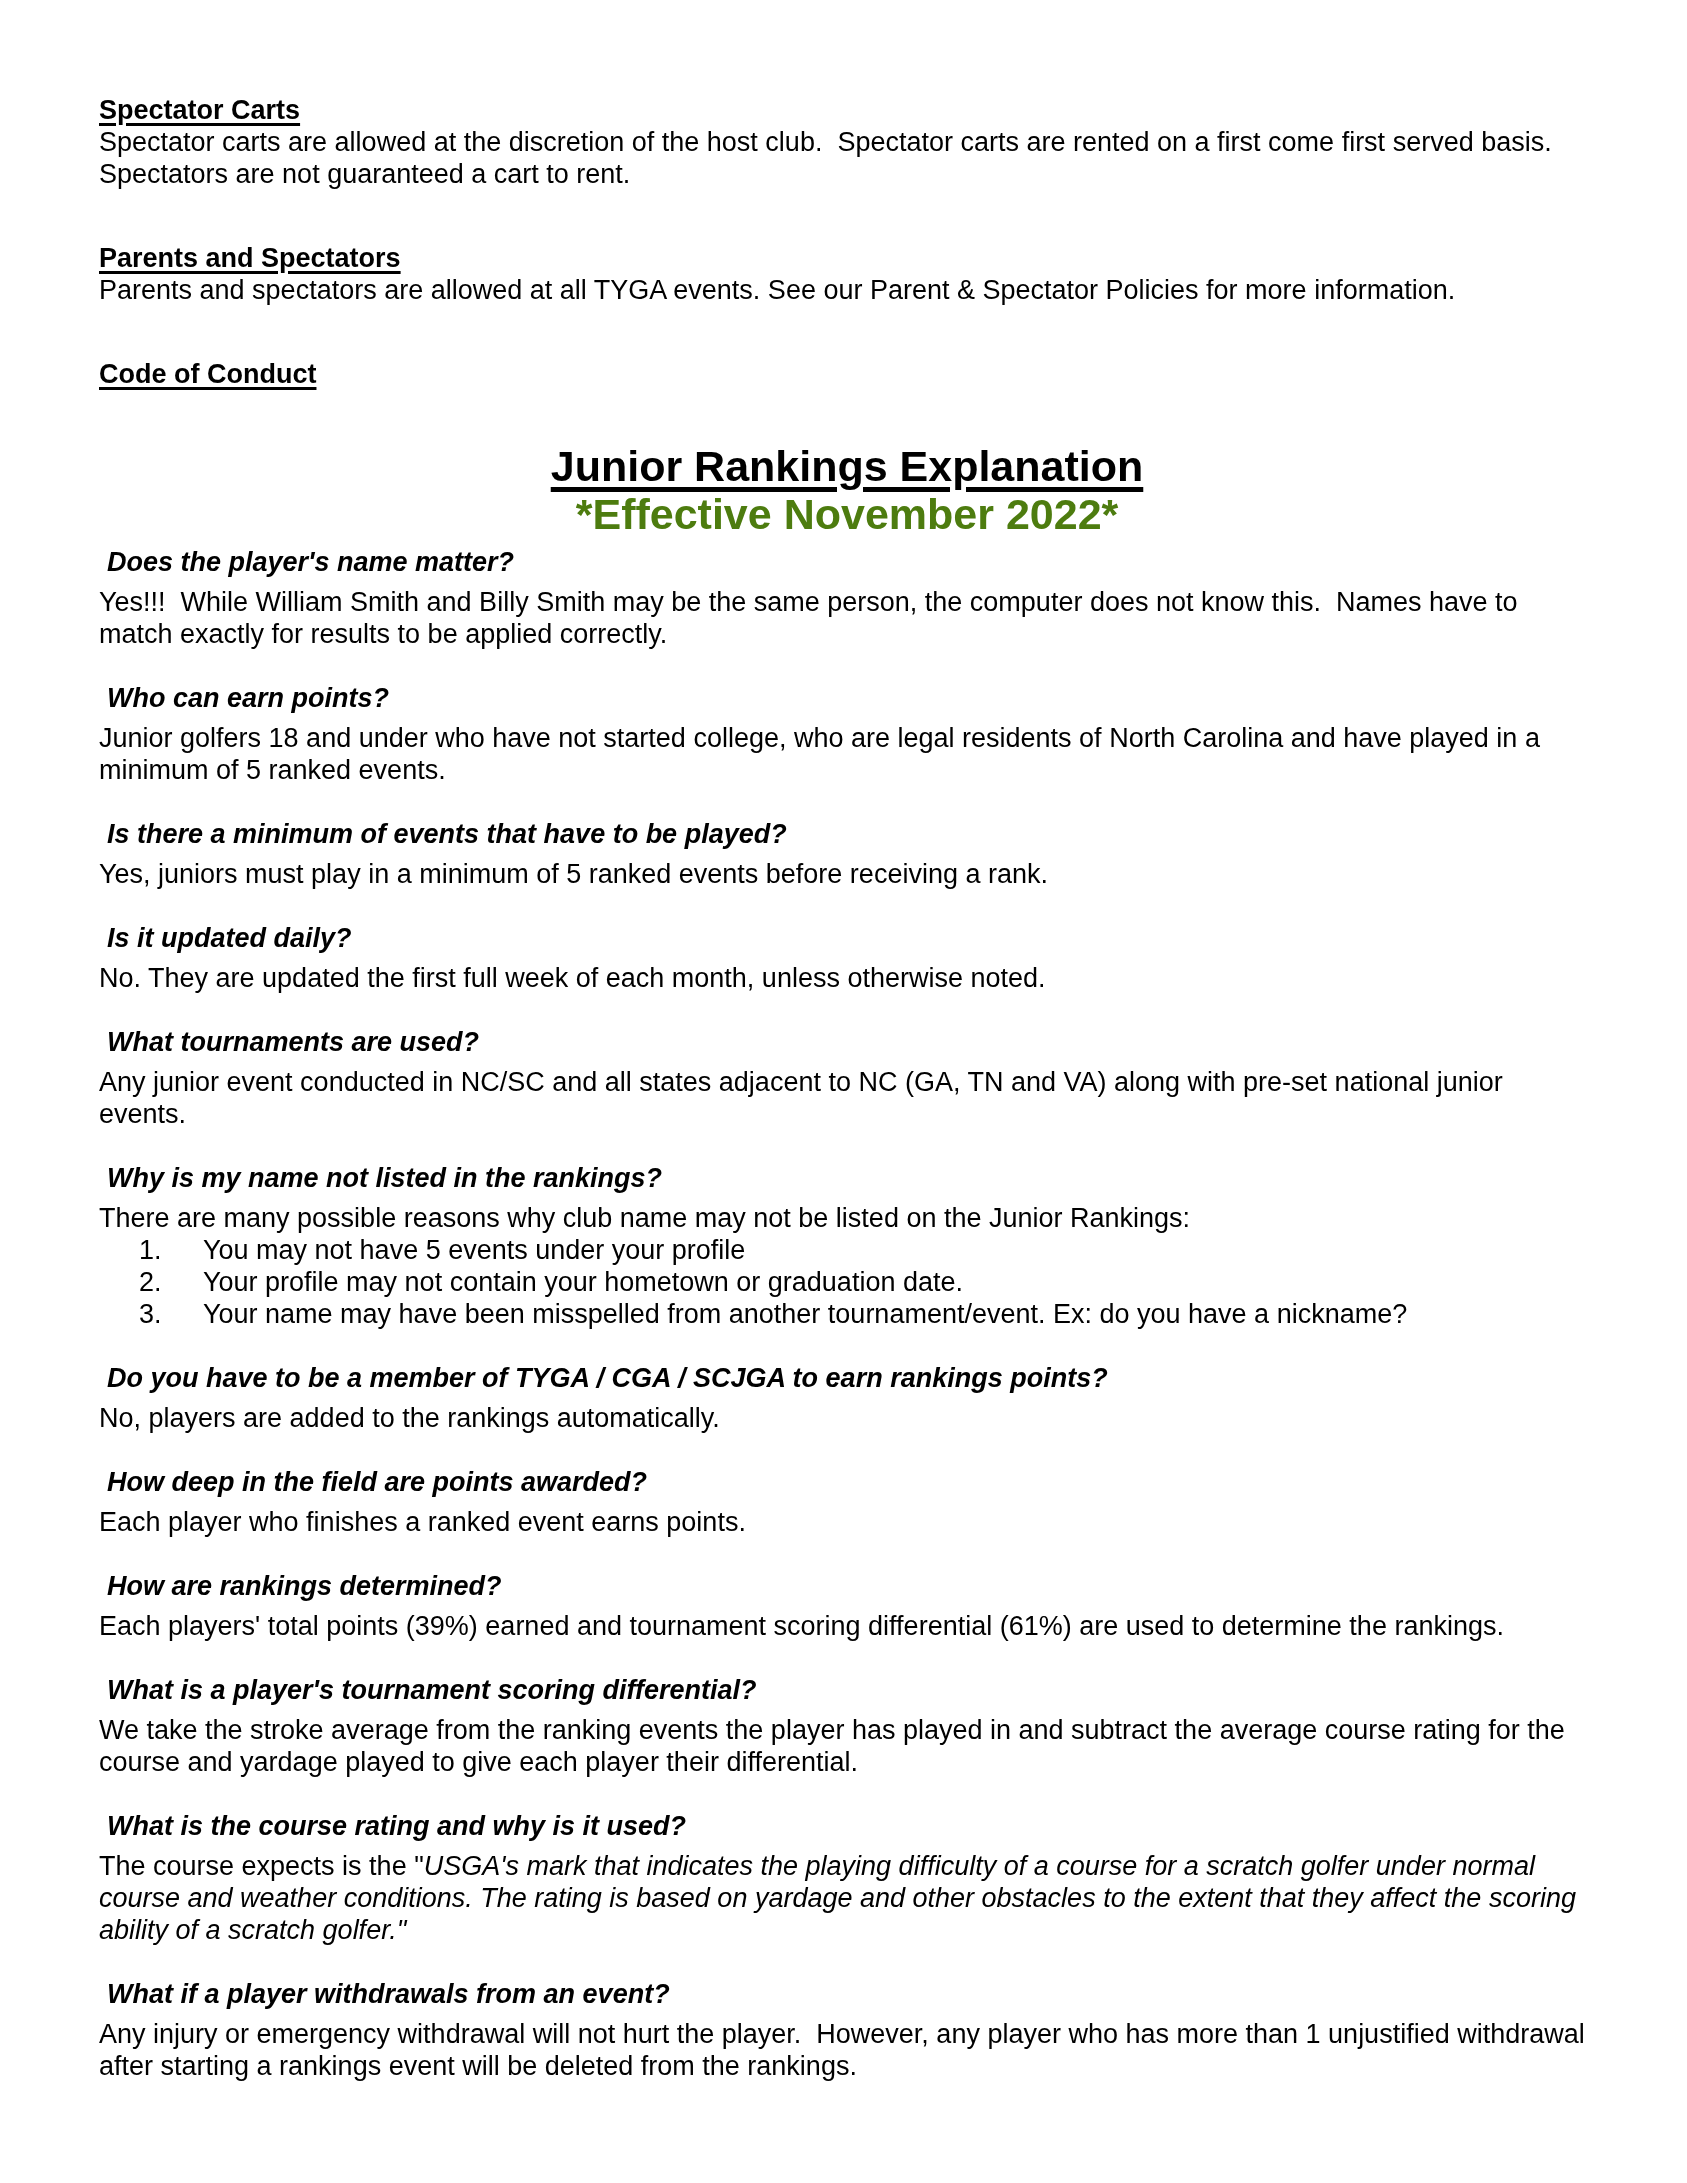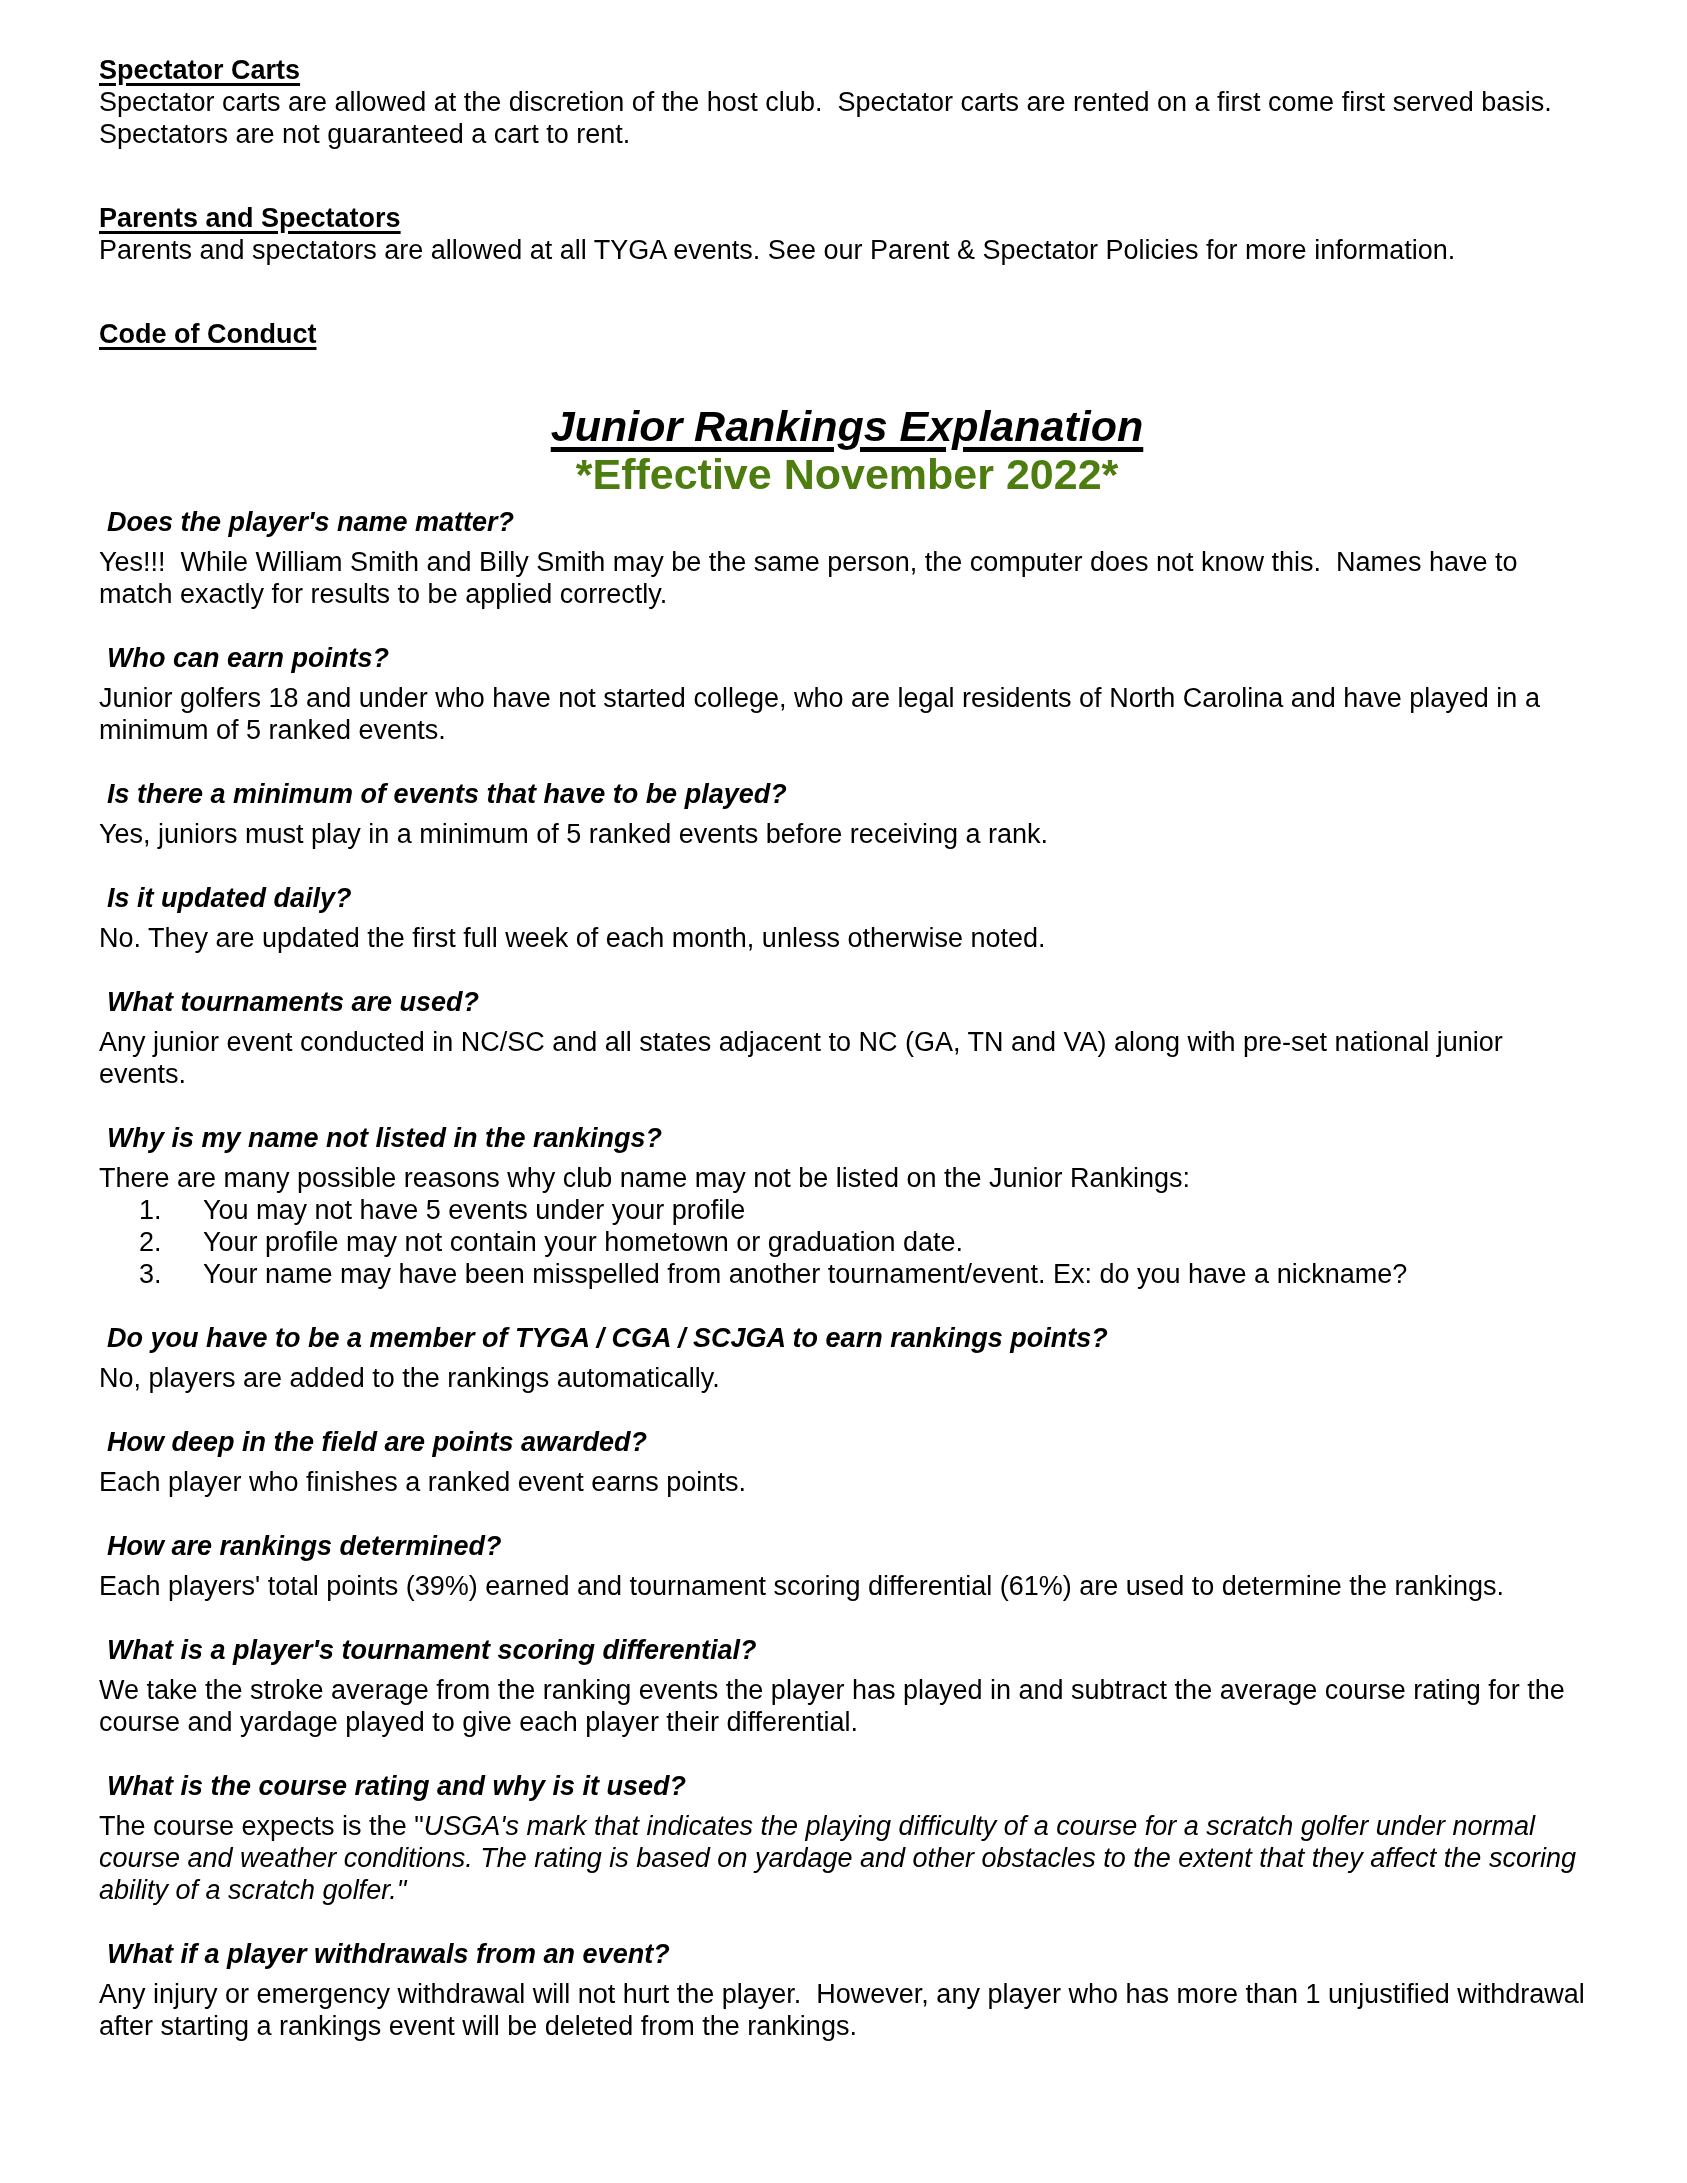--- a/index.html
+++ b/index.html
@@ -5,21 +5,21 @@
   html, body {
     margin: 0;
     padding: 0;
     background: #ffffff;
   }
   .page {
     position: relative;
     width: 1687px;
     height: 2183px;
     box-sizing: border-box;
-    padding: 54px 92px 0 99px;
+    padding: 94px 92px 0 99px;
     background: #ffffff;
     color: #000000;
     font-family: "Liberation Sans", sans-serif;
     font-size: 27px;
     line-height: 32px;
   }
   .page * { box-sizing: border-box; }
 
   p {
     margin: 0;
@@ -36,21 +36,20 @@
     text-underline-offset: 4.2px;
   }
   .section { margin-bottom: 52px; }
 
   h1.doc-title {
     margin: 0;
     text-align: center;
     font-size: 43px;
     line-height: 48px;
     font-weight: bold;
-    font-style: italic;
     text-decoration: underline;
     text-decoration-thickness: 5px;
     text-underline-offset: 5.9px;
   }
   .doc-subtitle {
     margin: 0;
     text-align: center;
     font-size: 43px;
     line-height: 48px;
     font-weight: bold;

